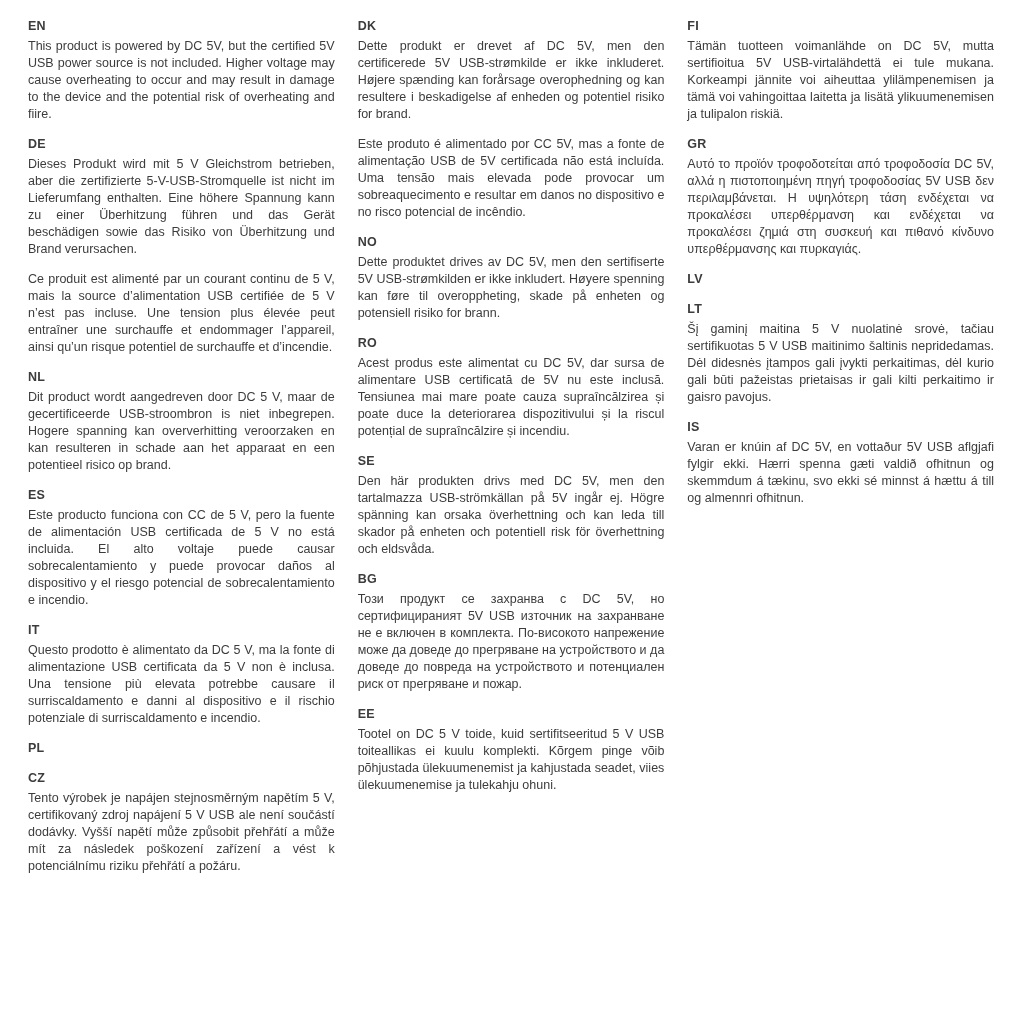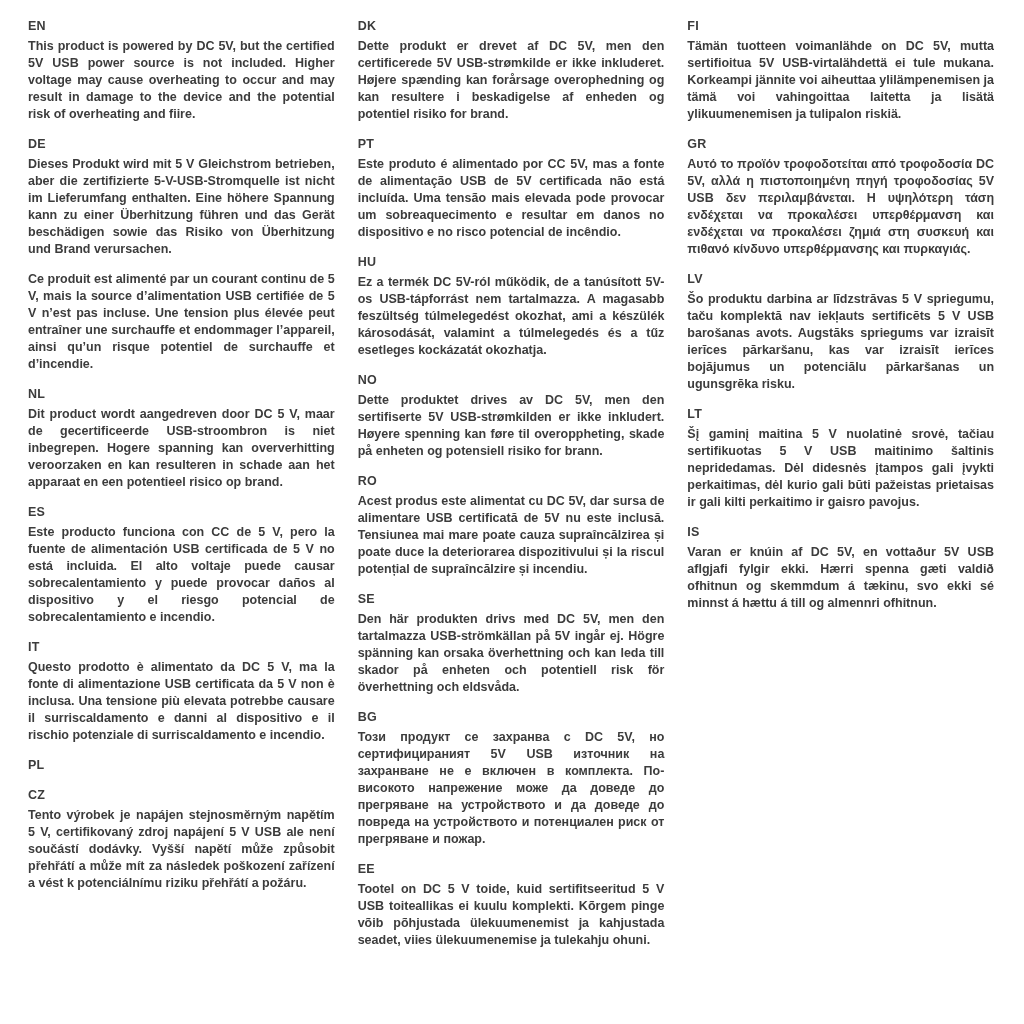--- a/index.html
+++ b/index.html
@@ -33,21 +33,20 @@
     font-weight: bold;
     font-size: 12.5px;
     line-height: 17px;
     margin-bottom: 3px;
     letter-spacing: 0.2px;
   }
   .lang-text {
     font-size: 12.5px;
     line-height: 17px;
     text-align: justify;
-    font-weight: bold;
   }
 </style>
 </head>
 <body>
 
 <div class="page">
 
   <div class="col">
     <div class="section">
       <div class="lang-code">EN</div>
@@ -80,26 +79,21 @@
       <div class="lang-text">Tento výrobek je napájen stejnosměrným napětím 5 V, certifikovaný zdroj napájení 5 V USB ale není součástí dodávky. Vyšší napětí může způsobit přehřátí a může mít za následek poškození zařízení a vést k potenciálnímu riziku přehřátí a požáru.</div>
     </div>
   </div>
 
   <div class="col">
     <div class="section">
       <div class="lang-code">DK</div>
       <div class="lang-text">Dette produkt er drevet af DC 5V, men den certificerede 5V USB-strømkilde er ikke inkluderet. Højere spænding kan forårsage overophedning og kan resultere i beskadigelse af enheden og potentiel risiko for brand.</div>
     </div>
     <div class="section">
-      <div class="lang-code">PT</div>
       <div class="lang-text">Este produto é alimentado por CC 5V, mas a fonte de alimentação USB de 5V certificada não está incluída. Uma tensão mais elevada pode provocar um sobreaquecimento e resultar em danos no dispositivo e no risco potencial de incêndio.</div>
-    </div>
-    <div class="section">
-      <div class="lang-code">HU</div>
-      <div class="lang-text">Ez a termék DC 5V-ról működik, de a tanúsított 5V-os USB-tápforrást nem tartalmazza. A magasabb feszültség túlmelegedést okozhat, ami a készülék károsodását, valamint a túlmelegedés és a tűz esetleges kockázatát okozhatja.</div>
     </div>
     <div class="section">
       <div class="lang-code">NO</div>
       <div class="lang-text">Dette produktet drives av DC 5V, men den sertifiserte 5V USB-strømkilden er ikke inkludert. Høyere spenning kan føre til overoppheting, skade på enheten og potensiell risiko for brann.</div>
     </div>
     <div class="section">
       <div class="lang-code">RO</div>
       <div class="lang-text">Acest produs este alimentat cu DC 5V, dar sursa de alimentare USB certificată de 5V nu este inclusă. Tensiunea mai mare poate cauza supraîncălzirea și poate duce la deteriorarea dispozitivului și la riscul potențial de supraîncălzire și incendiu.</div>
     </div>
     <div class="section">
@@ -120,21 +114,20 @@
     <div class="section">
       <div class="lang-code">FI</div>
       <div class="lang-text">Tämän tuotteen voimanlähde on DC 5V, mutta sertifioitua 5V USB-virtalähdettä ei tule mukana. Korkeampi jännite voi aiheuttaa ylilämpenemisen ja tämä voi vahingoittaa laitetta ja lisätä ylikuumenemisen ja tulipalon riskiä.</div>
     </div>
     <div class="section">
       <div class="lang-code">GR</div>
       <div class="lang-text">Αυτό το προϊόν τροφοδοτείται από τροφοδοσία DC 5V, αλλά η πιστοποιημένη πηγή τροφοδοσίας 5V USB δεν περιλαμβάνεται. Η υψηλότερη τάση ενδέχεται να προκαλέσει υπερθέρμανση και ενδέχεται να προκαλέσει ζημιά στη συσκευή και πιθανό κίνδυνο υπερθέρμανσης και πυρκαγιάς.</div>
     </div>
     <div class="section">
       <div class="lang-code">LV</div>
-      <div class="lang-text">Šo produktu darbina ar līdzstrāvas 5 V spriegumu, taču komplektā nav iekļauts sertificēts 5 V USB barošanas avots. Augstāks spriegums var izraisīt ierīces pārkaršanu, kas var izraisīt ierīces bojājumus un potenciālu pārkaršanas un ugunsgrēka risku.</div>
     </div>
     <div class="section">
       <div class="lang-code">LT</div>
       <div class="lang-text">Šį gaminį maitina 5 V nuolatinė srovė, tačiau sertifikuotas 5 V USB maitinimo šaltinis nepridedamas. Dėl didesnės įtampos gali įvykti perkaitimas, dėl kurio gali būti pažeistas prietaisas ir gali kilti perkaitimo ir gaisro pavojus.</div>
     </div>
     <div class="section">
       <div class="lang-code">IS</div>
       <div class="lang-text">Varan er knúin af DC 5V, en vottaður 5V USB aflgjafi fylgir ekki. Hærri spenna gæti valdið ofhitnun og skemmdum á tækinu, svo ekki sé minnst á hættu á till og almennri ofhitnun.</div>
     </div>
   </div>

